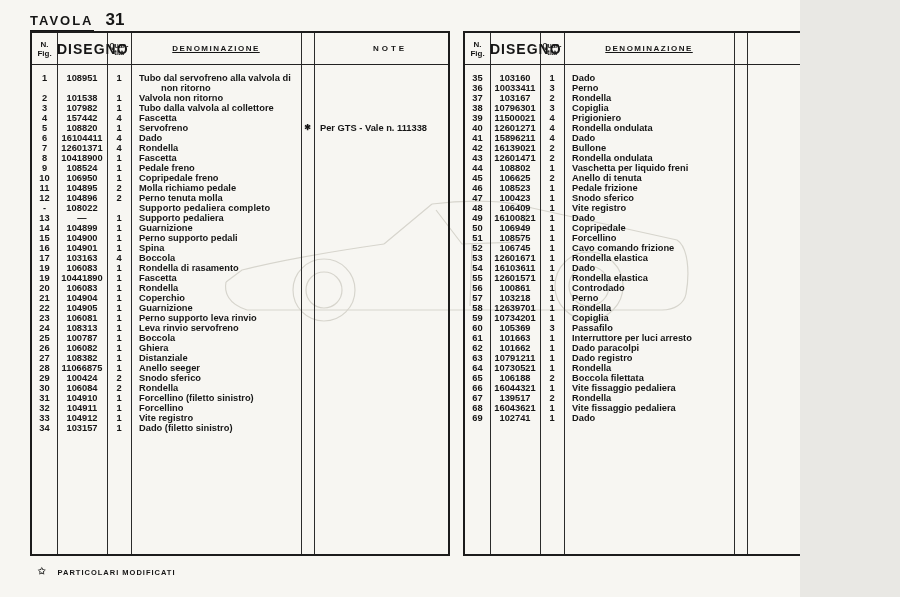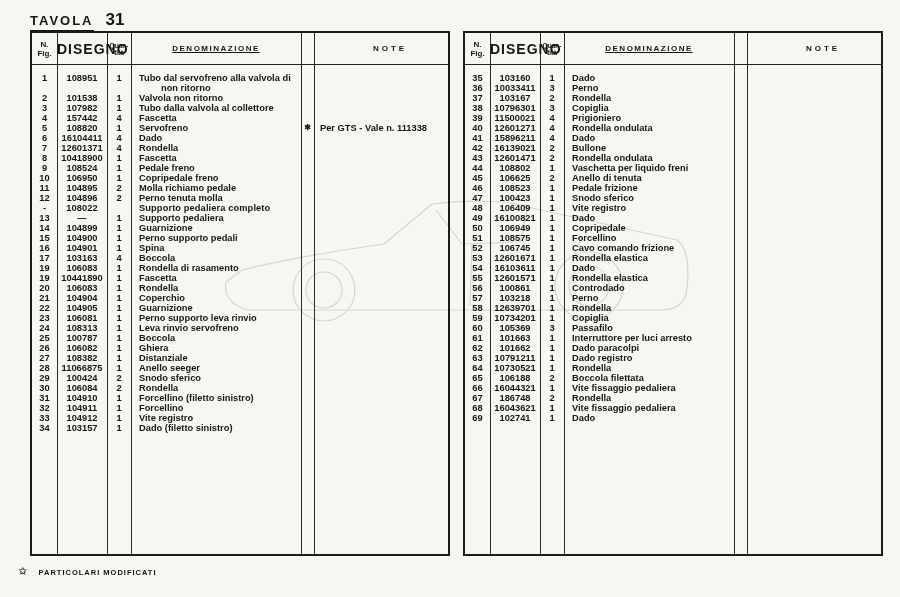--- a/index.html
+++ b/index.html
@@ -1,20 +1,20 @@
 <!DOCTYPE html>
 <html style="--paper: #f7f6f2; --ink: #161616; --border: #1c1c1c; --watermark: #cfcdc4;"><head>
 <meta charset="utf-8">
 <style>
   :root{
     --paper:#f7f6f2; --ink:#161616; --border:#1c1c1c; --watermark:#cfcdc4;
   }
   html,body{margin:0;padding:0;}
   body{background:#e9e8e4;font-family:"Liberation Sans", sans-serif;}
-  .page{position:relative;width:900px;height:597px;background:var(--paper);overflow:hidden;}
+  .page{position:relative;width:800px;height:597px;background:var(--paper);overflow:hidden;}
 
   
   .title{position:absolute;left:30px;top:10px;white-space:nowrap;}
   .title-label{font-size:13px;font-weight:600;letter-spacing:2px;color:var(--ink);
     border-bottom:1.5px solid var(--ink);padding-bottom:2px;}
   .title-number{font-size:17px;font-weight:800;color:var(--ink);margin-left:12px;}
 
   
   .watermark{position:absolute;left:222px;top:192px;width:475px;height:140px;opacity:.8;}
   .watermark path,.watermark circle{fill:none;stroke:var(--watermark);stroke-width:1.2;}
@@ -35,21 +35,21 @@
   .tbody{position:absolute;top:40px;left:0;right:0;}
   .trow{display:grid;grid-template-columns:25px 50px 24px 170px 13px 1fr;}
   .td{font-size:9.3px;font-weight:700;line-height:10px;color:var(--ink);}
   .fig-cell,.disegno-cell,.qty-cell,.note-marker-cell{text-align:center;}
   .denominazione-cell{padding-left:30px;text-indent:-22px;}
   .note-cell{padding-left:6px;}
   .row-bold .td{font-weight:800;letter-spacing:.1px;}
   .note-marker-cell{font-size:8px;}
 
   
-  .footnote{position:absolute;left:19px;top:561px;color:var(--ink);white-space:nowrap;}
+  .footnote{position:absolute;left:38px;top:561px;color:var(--ink);white-space:nowrap;}
   .footnote .star{font-size:9px;font-weight:700;vertical-align:1px;}
   .footnote .txt{font-size:7.5px;font-weight:700;letter-spacing:1px;margin-left:12px;}
 </style>
 </head>
 <body>
 
 <div class="page">
 
   <div class="title">
     <span class="title-label">TAVOLA</span><span class="title-number">31</span>
@@ -647,21 +647,21 @@
         <div class="trow">
           <div class="td fig-cell">66</div>
           <div class="td disegno-cell">16044321</div>
           <div class="td qty-cell">1</div>
           <div class="td denominazione-cell">Vite fissaggio pedaliera</div>
           <div class="td note-marker-cell"></div>
           <div class="td note-cell"></div>
         </div>
         <div class="trow">
           <div class="td fig-cell">67</div>
-          <div class="td disegno-cell">186748</div>
+          <div class="td disegno-cell">139517</div>
           <div class="td qty-cell">2</div>
           <div class="td denominazione-cell">Rondella</div>
           <div class="td note-marker-cell"></div>
           <div class="td note-cell"></div>
         </div>
         <div class="trow">
           <div class="td fig-cell">68</div>
           <div class="td disegno-cell">16043621</div>
           <div class="td qty-cell">1</div>
           <div class="td denominazione-cell">Vite fissaggio pedaliera</div>

